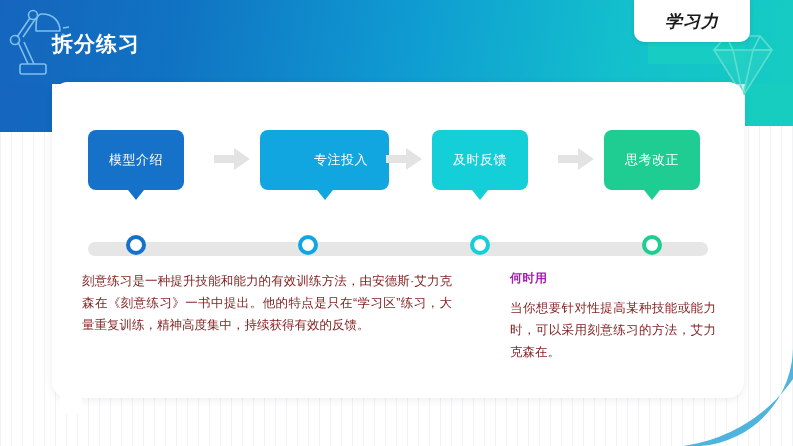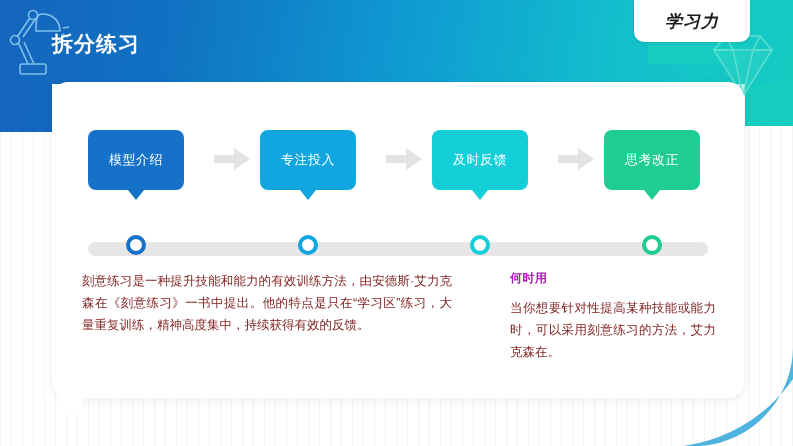--- a/index.html
+++ b/index.html
@@ -273,21 +273,21 @@
 
       <div class="step" id="step0" style="left: 0px; background: rgb(21, 114, 200);">
         <span class="step-label">模型介绍</span>
         <span class="step-tail" id="tail0" style="border-top-color: rgb(21, 114, 200);"></span>
       </div>
 
       <svg class="arrow" id="arrow0" viewBox="0 0 36 22" style="left: 126px;">
         <polygon points="0,7 20,7 20,0 36,11 20,22 20,15 0,15" fill="#e3e3e3"></polygon>
       </svg>
 
-      <div class="step" id="step1" style="left: 172px; background: rgb(18, 166, 224);">
+      <div class="step" id="step1" style="left: 172px; background: rgb(18, 166, 224); padding-left: 33px;">
         <span class="step-label">专注投入</span>
         <span class="step-tail" id="tail1" style="border-top-color: rgb(18, 166, 224);"></span>
       </div>
 
       <svg class="arrow" id="arrow1" viewBox="0 0 36 22" style="left: 298px;">
         <polygon points="0,7 20,7 20,0 36,11 20,22 20,15 0,15" fill="#e3e3e3"></polygon>
       </svg>
 
       <div class="step" id="step2" style="left: 344px; background: rgb(21, 207, 216); text-align: right;">
         <span class="step-label">及时反馈</span>

